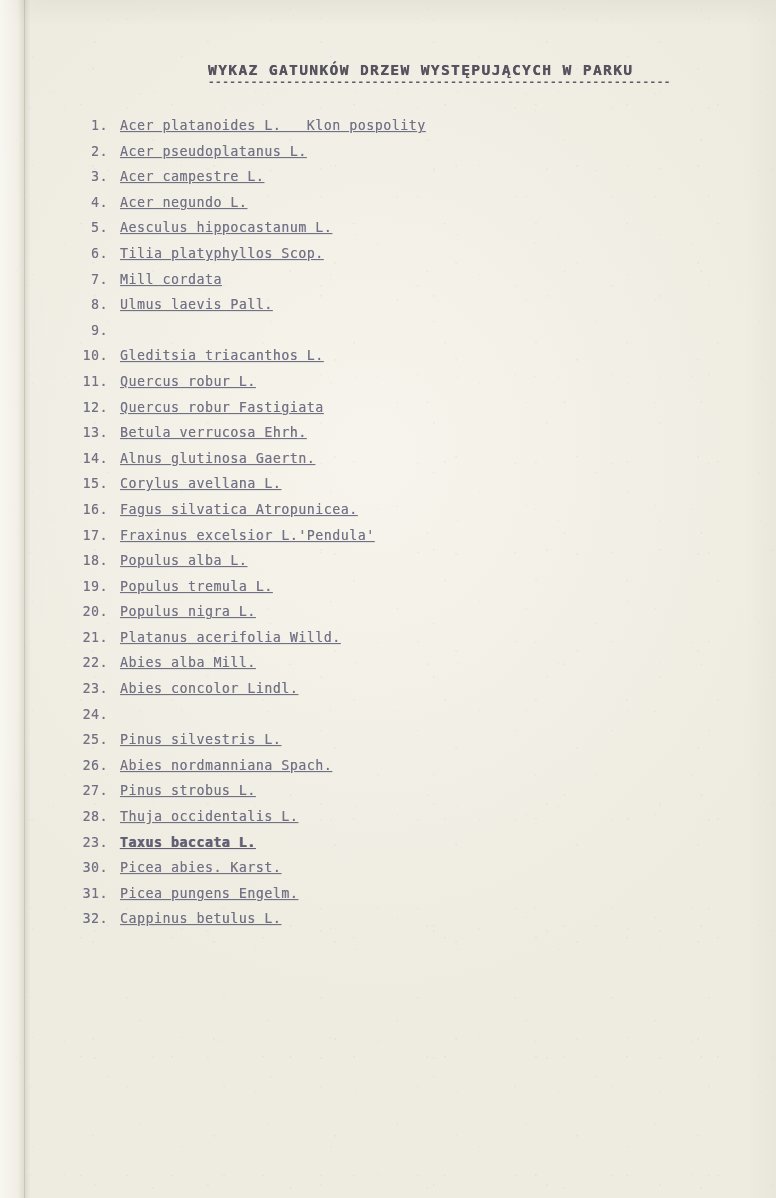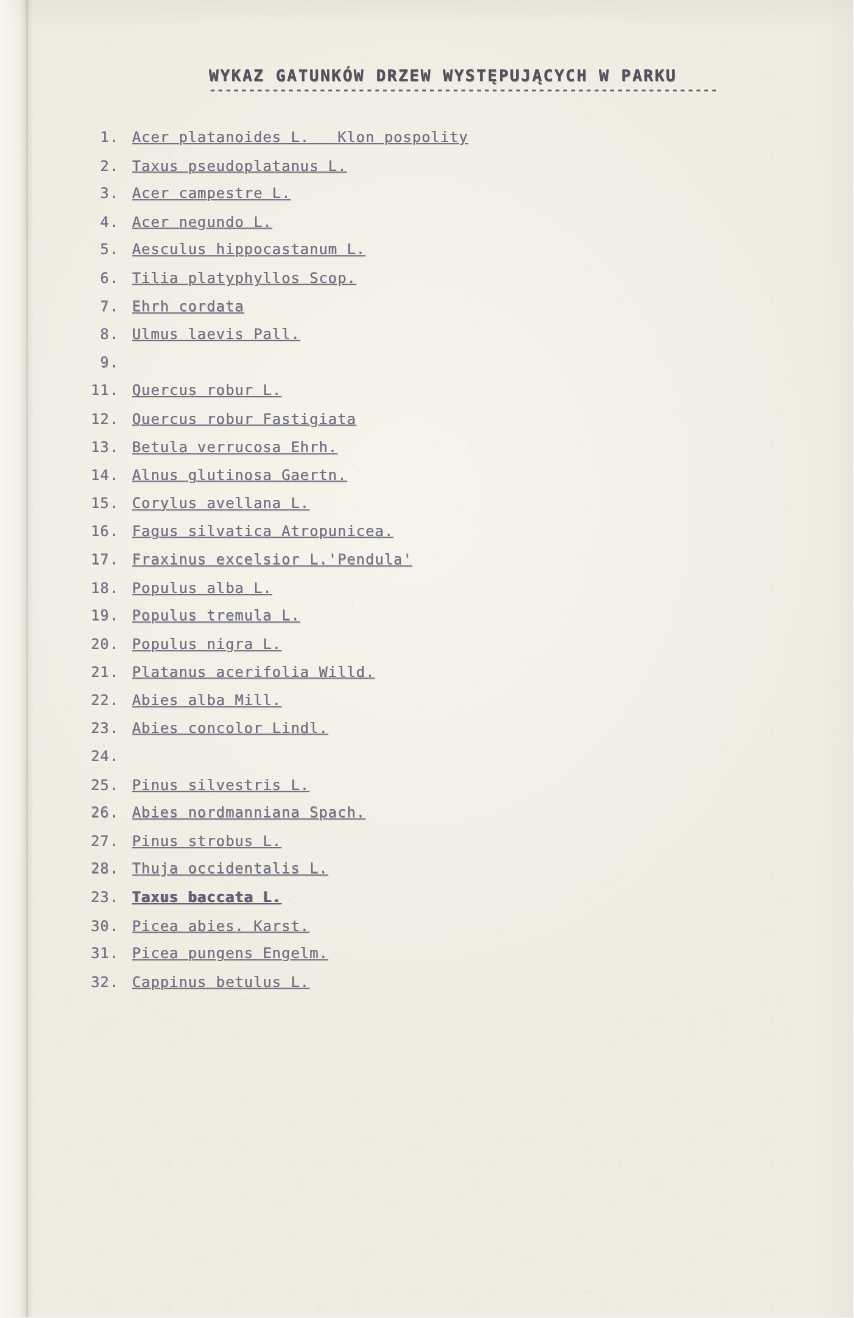--- a/index.html
+++ b/index.html
@@ -72,21 +72,21 @@
     position: absolute; right: 0; top: 0; width: 30px; height: 100%;
     background: linear-gradient(to left, rgba(226,223,212,.45), rgba(0,0,0,0));
     pointer-events: none;
   }
 
   .content { position: relative; z-index: 3; }
 
   
   .title-block {
     position: absolute;
-    left: 190px;
+    left: 208px;
     top: 62px;
     width: 470px;
   }
   .title {
     font-family: "DejaVu Sans Mono", "Liberation Mono", monospace;
     font-size: 14.5px;
     font-weight: bold;
     letter-spacing: 1.4px;
     color: #4a4754;
     white-space: nowrap;
@@ -160,48 +160,52 @@
       <div class="title-rule">--------------------------------------------------------------------------------</div>
     </div>
 
     <div class="list">
         <div class="row">
           <span class="num">1.</span>
           <span class="name">Acer platanoides L.   Klon pospolity</span>
         </div>
         <div class="row">
           <span class="num">2.</span>
-          <span class="name">Taxus pseudoplatanus L.</span>
+          <span class="name">Acer pseudoplatanus L.</span>
         </div>
         <div class="row">
           <span class="num">3.</span>
           <span class="name">Acer campestre L.</span>
         </div>
         <div class="row">
           <span class="num">4.</span>
           <span class="name">Acer negundo L.</span>
         </div>
         <div class="row">
           <span class="num">5.</span>
           <span class="name">Aesculus hippocastanum L.</span>
         </div>
         <div class="row">
           <span class="num">6.</span>
           <span class="name">Tilia platyphyllos Scop.</span>
         </div>
         <div class="row">
           <span class="num">7.</span>
-          <span class="name">Ehrh cordata</span>
+          <span class="name">Mill cordata</span>
         </div>
         <div class="row">
           <span class="num">8.</span>
           <span class="name">Ulmus laevis Pall.</span>
         </div>
         <div class="row">
           <span class="num">9.</span>
+        </div>
+        <div class="row">
+          <span class="num">10.</span>
+          <span class="name">Gleditsia triacanthos L.</span>
         </div>
         <div class="row">
           <span class="num">11.</span>
           <span class="name">Quercus robur L.</span>
         </div>
         <div class="row">
           <span class="num">12.</span>
           <span class="name">Quercus robur Fastigiata</span>
         </div>
         <div class="row">

